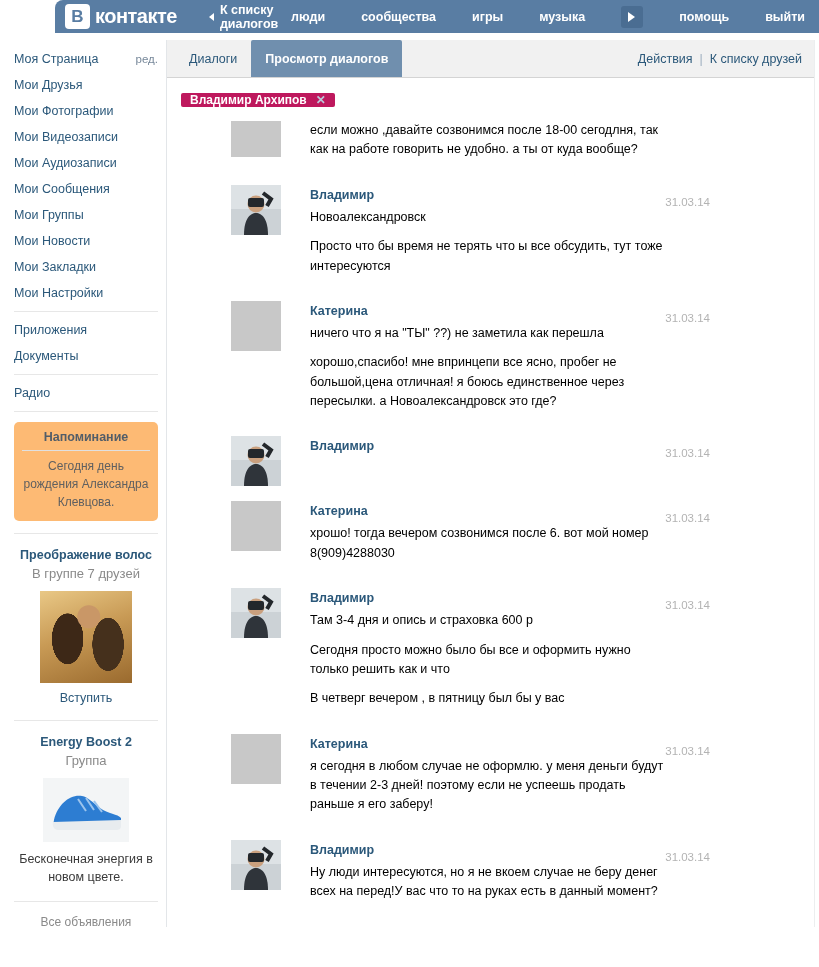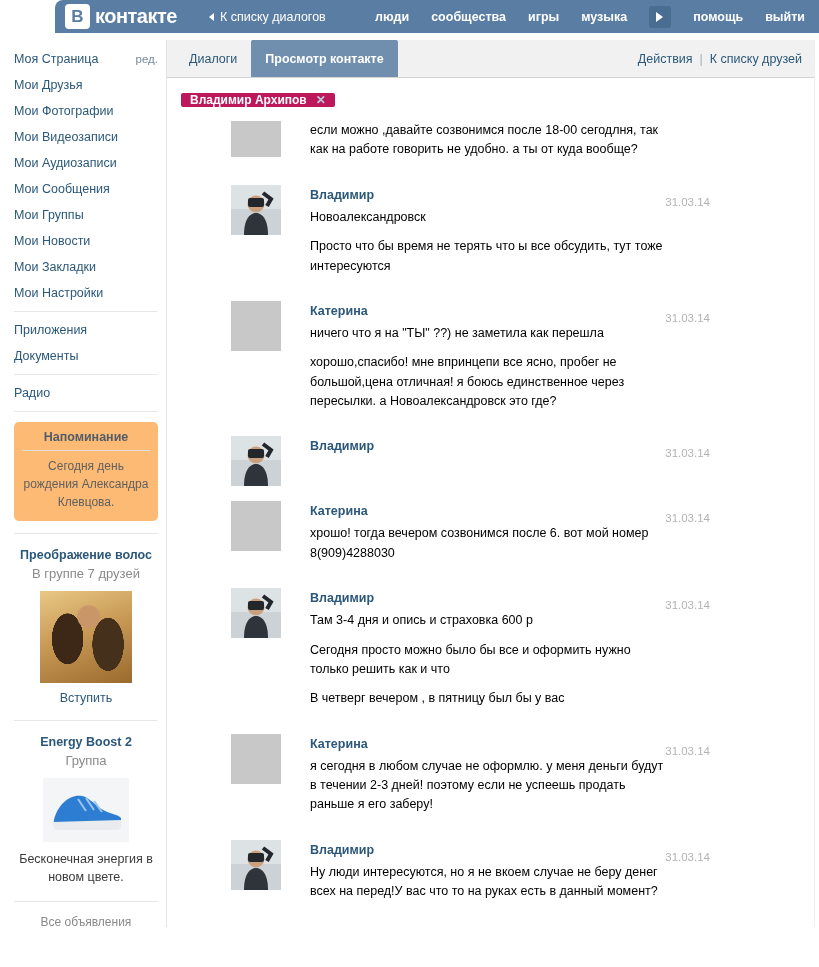--- a/index.html
+++ b/index.html
@@ -9,25 +9,25 @@
 
   
   .topbar { position:absolute; left:55px; right:0; top:0; height:33px;
             background:#597da3; border-radius:8px 0 0 0;
             display:flex; align-items:center; color:#fff; }
   .logo { display:flex; align-items:center; margin-left:10px; cursor:pointer; }
   .logo-box { width:25px; height:25px; background:#fff; border-radius:4px;
               display:flex; align-items:center; justify-content:center;
               color:#597da3; font-weight:bold; font-size:17px; }
   .logo-text { font-weight:bold; font-size:20px; margin-left:5px; letter-spacing:-0.5px; }
-  .back-link { display:flex; align-items:center; margin-left:28px; font-weight:normal;
+  .back-link { display:flex; align-items:center; margin-left:28px; font-weight:bold;
                font-size:12.5px; cursor:pointer; }
   .tri-left { width:0; height:0; border:4px solid transparent;
               border-right:5px solid #fff; margin-right:6px; }
-  .topnav { display:flex; align-items:center; margin-left:auto; margin-right:14px; gap:22px; }
+  .topnav { display:flex; align-items:center; margin-left:auto; margin-right:14px; gap:36px; }
   .topnav-link { font-weight:bold; font-size:12.5px; cursor:pointer; }
   .nav-more { width:22px; height:22px; background:#4a6d92; border-radius:3px;
               display:flex; align-items:center; justify-content:center; cursor:pointer; }
   .tri-right { width:0; height:0; border:5px solid transparent;
                border-left:7px solid #fff; margin-left:3px; }
 
   
   .sidebar { position:absolute; left:0; top:40px; width:166px; padding:6px 8px 0 14px;
              font-size:12.5px; }
   .side-item { color:#2b587a; line-height:26px; cursor:pointer; }
@@ -158,21 +158,21 @@
       <div class="ad-caption">Бесконечная энергия в новом цвете.</div>
     </div>
     <div class="side-div"></div>
     <div class="all-ads">Все объявления</div>
   </div>
 
   <div class="main">
 
     <div class="toolbar">
       <div class="tab">Диалоги</div>
-      <div class="tab active">Просмотр контакте</div>
+      <div class="tab active">Просмотр диалогов</div>
       <div class="toolbar-right">
         <span class="toolbar-link">Действия</span>
         <span class="toolbar-sep">|</span>
         <span class="toolbar-link">К списку друзей</span>
       </div>
     </div>
 
     <div class="chat">
       <div class="tag">
         <span>Владимир Архипов</span>

